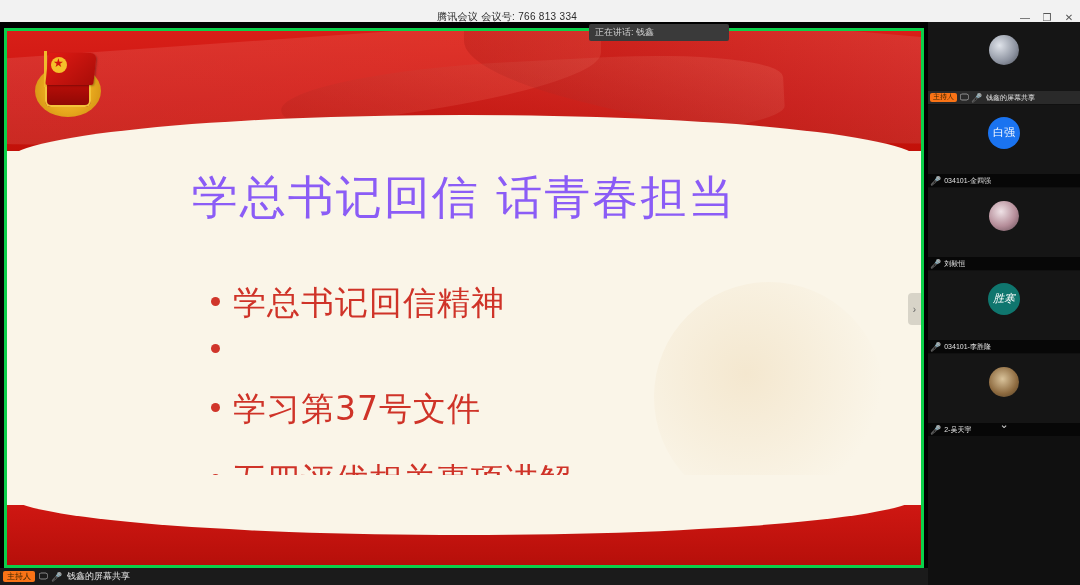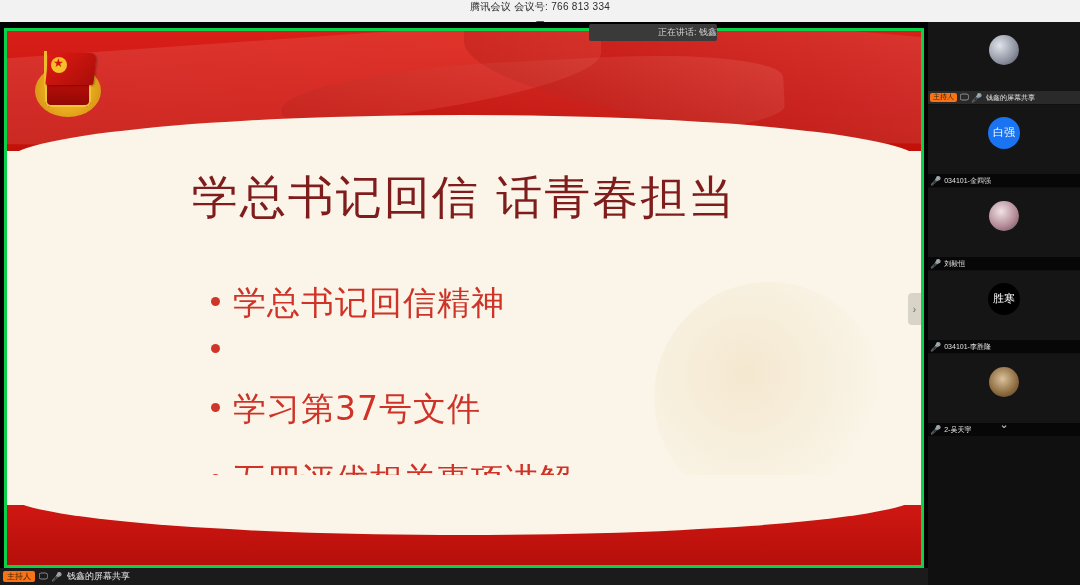--- a/index.html
+++ b/index.html
@@ -1,20 +1,20 @@
 <!DOCTYPE html>
 <html><head>
 <meta charset="utf-8">
 <style>
   html,body{margin:0;padding:0;background:#000;}
   body{width:1080px;height:585px;overflow:hidden;font-family:"Liberation Sans","DejaVu Sans",sans-serif;}
   .app{position:relative;width:1080px;height:585px;background:#000;}
 
   
-  .titlebar{position:absolute;left:0;top:0;width:1080px;height:34px;background:#f2f2f2;display:flex;align-items:center;flex-direction:column;}
+  .titlebar{position:absolute;left:0;top:0;width:1080px;height:34px;background:#f2f2f2;display:flex;align-items:center;}
   .titlebar-title{flex:1;text-align:center;font-size:10px;color:#2b2b2b;letter-spacing:.3px;}
   .winbtns{display:flex;align-items:center;height:22px;}
   .winbtn{width:22px;height:22px;display:flex;align-items:center;justify-content:center;font-size:10px;color:#555;}
 
   
   .stage{position:absolute;left:0;top:22px;width:928px;height:563px;background:#000;overflow:hidden;}
   .share-frame{position:absolute;left:4px;top:6px;width:920px;height:540px;border:3px solid #0bd04a;box-sizing:border-box;overflow:hidden;background:#f7f3e6;}
 
   
   .slide{position:absolute;left:0;top:0;width:100%;height:100%;background:#faf5e8;overflow:hidden;}
@@ -28,21 +28,21 @@
   .slide .watermark{position:absolute;right:4%;bottom:10%;width:230px;height:230px;border-radius:50%;background:radial-gradient(circle at 40% 40%, rgba(230,200,150,0.30), rgba(230,200,150,0) 70%);}
 
   .emblem{position:absolute;left:22px;top:20px;width:78px;height:70px;}
   .emblem .wreath{position:absolute;left:6px;top:14px;width:66px;height:52px;border-radius:50%;background:radial-gradient(circle at 50% 45%, #f6c63a 0%, #e7a81d 55%, #c9870f 100%);}
   .emblem .wreath-in{position:absolute;left:16px;top:24px;width:46px;height:32px;border-radius:6px;background:linear-gradient(180deg,#c9100a,#8d0804);box-shadow:inset 0 0 0 2px #f3c43a;}
   .emblem .flag{position:absolute;left:18px;top:2px;width:48px;height:32px;background:linear-gradient(135deg,#e01a14,#a90d08);border-radius:2px 6px 2px 2px;transform:skewX(-6deg);box-shadow:1px 1px 2px rgba(0,0,0,.3);}
   .emblem .star{position:absolute;left:22px;top:6px;width:16px;height:16px;border-radius:50%;background:#f5c02a;}
   .emblem .star:after{content:"★";position:absolute;left:2px;top:-2px;font-size:12px;color:#d2140c;line-height:16px;}
   .emblem .pole{position:absolute;left:15px;top:0px;width:3px;height:36px;background:#f0bb2c;}
 
-  .slide-title{position:absolute;left:0;top:140px;width:100%;text-align:center;font-size:46px;line-height:1.15;color:#7f1d1d;letter-spacing:2px;font-family:"DejaVu Sans","Liberation Sans",sans-serif;}
+  .slide-title{position:absolute;left:0;top:140px;width:100%;text-align:center;font-size:46px;line-height:1.15;color:#8b5cf6;letter-spacing:2px;font-family:"DejaVu Sans","Liberation Sans",sans-serif;}
   .bullets{position:absolute;left:204px;top:250px;width:640px;}
   .bullet{display:flex;align-items:baseline;margin-bottom:26px;color:#cf3328;font-size:33px;letter-spacing:1px;font-family:"DejaVu Sans","Liberation Sans",sans-serif;}
   .bullet .dot{display:inline-block;width:9px;height:9px;border-radius:50%;background:#d0352a;margin-right:13px;flex:none;position:relative;top:-8px;}
 
   
   .panel-toggle{position:absolute;right:0px;top:262px;width:13px;height:32px;background:#d8d4c8;border-radius:4px 0 0 4px;display:flex;align-items:center;justify-content:center;color:#666;font-size:10px;}
 
   
   .bottom-bar{position:absolute;left:0;bottom:0;width:928px;height:17px;background:#1b1b1b;display:flex;align-items:center;padding-left:3px;gap:4px;}
   .host-badge{background:#f97316;color:#3a2400;font-size:8px;padding:1px 4px;border-radius:2px;line-height:1.2;}
@@ -50,30 +50,30 @@
   .bottom-name{font-size:9px;color:#e6e6e6;}
 
   
   .rail{position:absolute;right:0;top:22px;width:152px;height:563px;background:#101010;overflow:hidden;}
   .tile{position:relative;width:152px;height:82px;background:#1c1c1c;margin-bottom:1px;overflow:hidden;}
   .tile .vidbg{position:absolute;inset:0;background:#151515;}
   .tile .avatar-photo{position:absolute;left:50%;top:34%;transform:translate(-50%,-50%);width:30px;height:30px;border-radius:50%;background:radial-gradient(circle at 35% 35%,#dfe3ea,#8d93a0 60%,#4c5059);}
   .tile .avatar-photo.p2{background:radial-gradient(circle at 40% 35%,#efe2e6,#b68e9a 55%,#5e4750);}
   .tile .avatar-photo.p3{background:radial-gradient(circle at 45% 40%,#d9c39b,#8d6a3f 60%,#4a3a25);}
   .tile .avatar-initial{position:absolute;left:50%;top:34%;transform:translate(-50%,-50%);width:32px;height:32px;border-radius:50%;background:#1a73f0;color:#fff;font-size:11px;display:flex;align-items:center;justify-content:center;}
-  .tile .avatar-initial.green{background:#000000;}
+  .tile .avatar-initial.green{background:#0f766e;font-style:italic;}
   .tile-bar{position:absolute;left:0;bottom:0;width:100%;height:13px;background:rgba(0,0,0,0.65);display:flex;align-items:center;gap:3px;padding-left:2px;box-sizing:border-box;}
   .tile-bar .nm{font-size:7px;color:#e2e2e2;white-space:nowrap;overflow:hidden;}
   .tile-bar .host-badge{font-size:7px;padding:0 3px;}
   .tile.first{background:#000;}
   .tile.first .tile-bar{background:#2a2a2a;}
   .rail-more{position:absolute;left:50%;bottom:5px;transform:translateX(-50%);color:#cfcfcf;font-size:11px;}
 
   
-  .speak-pill{position:absolute;left:589px;top:24px;width:128px;height:17px;background:#3a3a3a;border-radius:2px;display:flex;align-items:center;padding-left:6px;box-sizing:border-box;justify-content:flex-end;}
+  .speak-pill{position:absolute;left:589px;top:24px;width:140px;height:17px;background:#3a3a3a;border-radius:2px;display:flex;align-items:center;padding-left:6px;box-sizing:border-box;}
   .speak-pill span{font-size:9px;color:#cfcfcf;}
 </style>
 </head>
 <body>
 
 <div class="app">
 
   <div class="titlebar">
     <div class="titlebar-title">腾讯会议 会议号: 766 813 334</div>
     <div class="winbtns">

